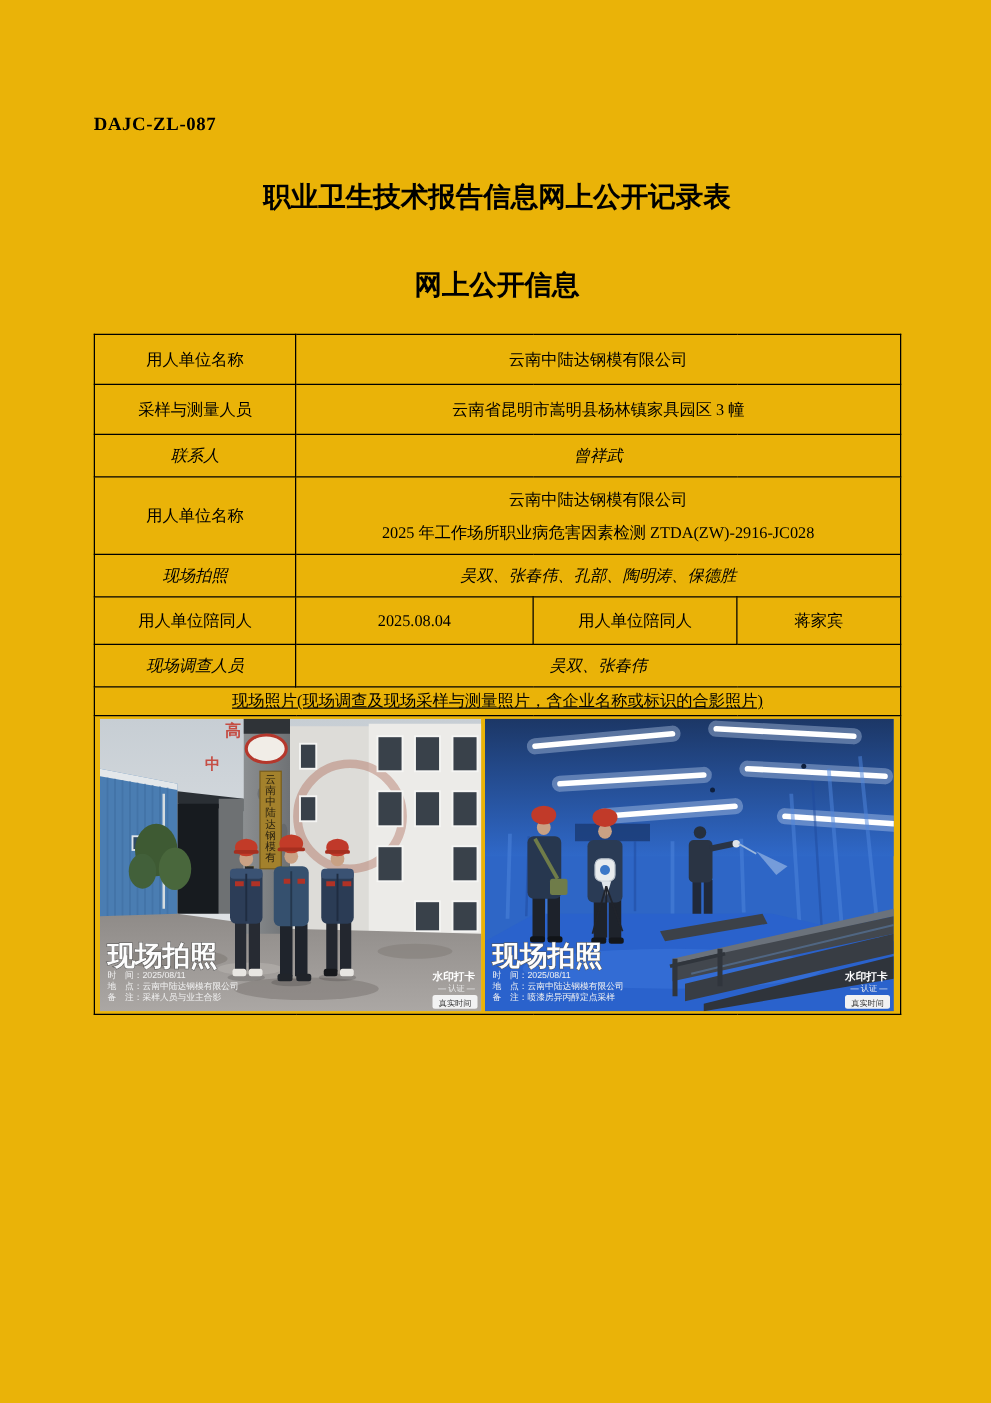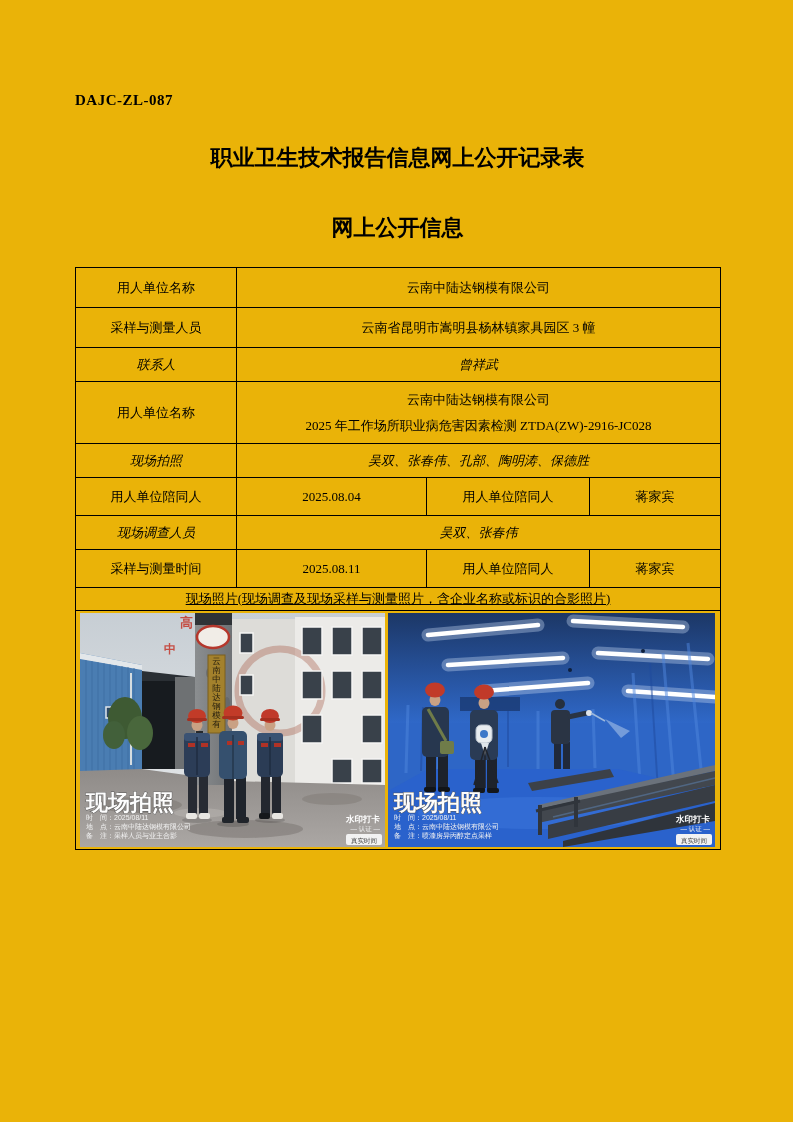--- a/index.html
+++ b/index.html
@@ -72,26 +72,20 @@
       <tr class="r39">
         <td>用人单位陪同人</td>
         <td>2025.08.04</td>
         <td>用人单位陪同人</td>
         <td>蒋家宾</td>
       </tr>
       <tr class="r35">
         <td>现场调查人员</td>
         <td colspan="3">吴双、张春伟</td>
       </tr>
-      <tr class="r39">
-        <td>采样与测量时间</td>
-        <td>2025.08.11</td>
-        <td>用人单位陪同人</td>
-        <td>蒋家宾</td>
-      </tr>
       <tr>
         <td colspan="4" class="cap">现场照片(现场调查及现场采样与测量照片，含企业名称或标识的合影照片)</td>
       </tr>
       <tr>
         <td colspan="4" class="photocell">
           <div class="photo-wrap">
 
             <svg width="305" height="234" viewBox="0 0 305 234">
               <defs>
                 <linearGradient id="lsky" x1="0" y1="0" x2="0" y2="1">

